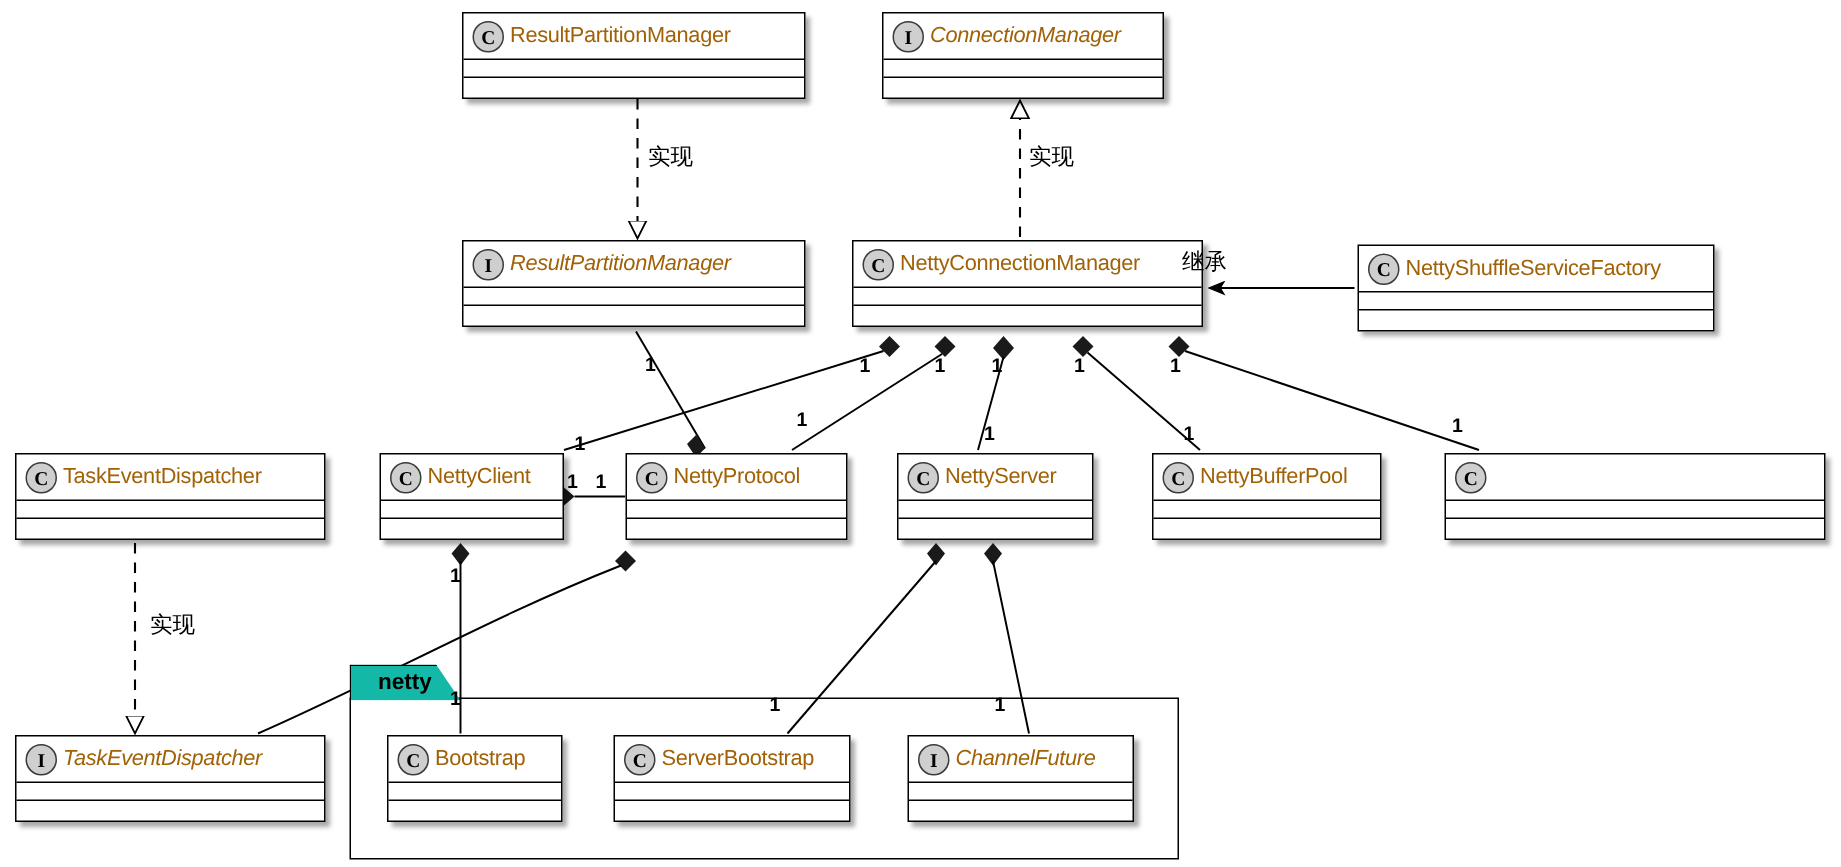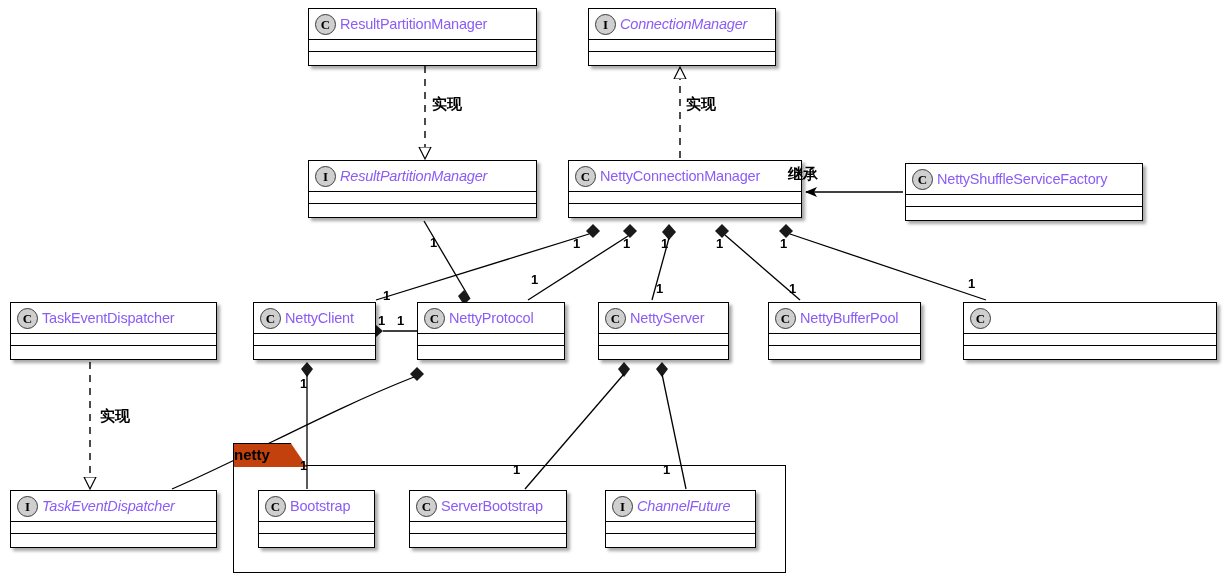--- a/index.html
+++ b/index.html
@@ -8,29 +8,29 @@
   #edges{position:absolute;left:0;top:0;width:1227px;height:578px;}
 
   .umlbox{position:absolute;box-sizing:border-box;background:#ffffff;border:1.6px solid #000;
           box-shadow:3px 3px 3px rgba(0,0,0,0.34);}
   .umlbox .hdr{display:flex;align-items:center;height:30px;padding:0 6px;border-bottom:1.6px solid #000;}
   .umlbox .attrs{height:11px;border-bottom:1.6px solid #000;}
   .umlbox .ops{height:11px;}
   .stereo{flex:0 0 auto;width:19px;height:19px;border-radius:50%;background:#cfcfcf;border:1.6px solid #3a3a3a;
           display:flex;align-items:center;justify-content:center;font-size:13px;font-weight:bold;color:#000;
           line-height:1;margin-right:4px;font-family:"Liberation Serif",serif;}
-  .cname{font-size:14.5px;color:#8b5cf6;white-space:nowrap;letter-spacing:-0.2px;}
+  .cname{font-size:14.5px;color:#a16207;white-space:nowrap;letter-spacing:-0.2px;}
   .iface .cname{font-style:italic;}
 
   .pkg{position:absolute;box-sizing:border-box;border:1.6px solid #000;background:transparent;}
-  .pkgtab{position:absolute;box-sizing:border-box;border:1.6px solid #000;border-bottom:none;background:#c2410c;
-          font-weight:bold;font-size:15px;padding:2px 14px 2px 0;color:#000;
+  .pkgtab{position:absolute;box-sizing:border-box;border:1.6px solid #000;border-bottom:none;background:#14b8a6;
+          font-weight:bold;font-size:15px;padding:2px 14px 2px 18px;color:#000;
           clip-path:polygon(0 0, 78% 0, 100% 100%, 0 100%);}
 
-  .lbl{position:absolute;font-size:14px;color:#000;white-space:nowrap;font-weight:bold;}
+  .lbl{position:absolute;font-size:14px;color:#000;white-space:nowrap;}
   .card{position:absolute;font-size:13px;font-weight:bold;color:#000;}
   .cjk{font-size:15px;}
 </style>
 </head>
 <body>
 
 <div id="stage">
 
   <svg id="edges" viewBox="0 0 1227 578">
     <defs>

